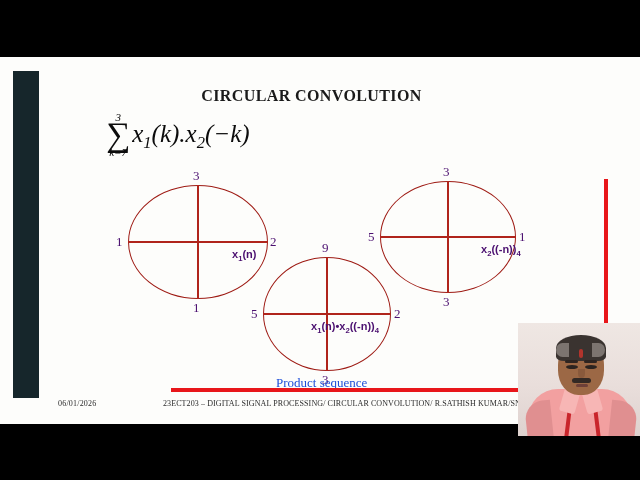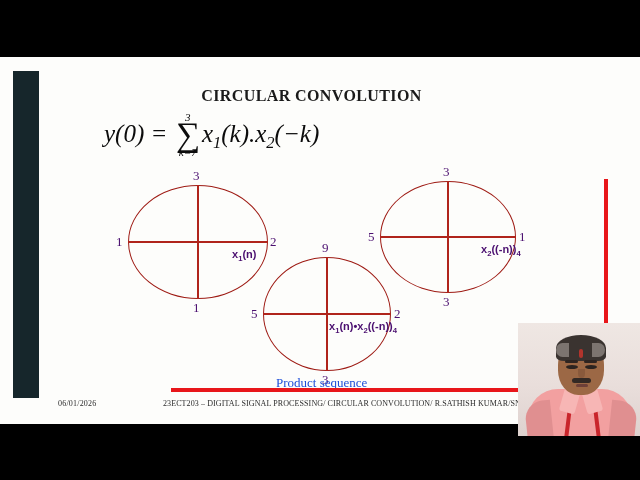--- a/index.html
+++ b/index.html
@@ -288,21 +288,20 @@
 
   <div id="slide">
 
     <div id="left-bar"></div>
     <div id="right-bar"></div>
 
     <div id="slide-title">CIRCULAR CONVOLUTION</div>
 
 
     <div id="formula-main">
-      <span>y(0) =</span>
       <span class="sum-block">
         <span class="sum-lim sum-top">3</span>
         <span class="sum-sigma">∑</span>
         <span class="sum-lim sum-bot">k=7</span>
       </span><span>x</span><span class="sub">1</span><span>(k).</span><span>x</span><span class="sub">2</span><span>(−k)</span>
     </div>
 
     <div class="circle-diagram" style="left:128px; top:128px; width:140px; height:114px;">
       <div class="circle-ellipse" style="width:140px; height:114px;"></div>
       <div class="axis-h" style="left:0px; top:56px; width:140px; height:1.6px;"></div>
@@ -330,21 +329,21 @@
     </div>
 
     <div class="circle-diagram" style="left:263px; top:200px; width:128px; height:114px;">
       <div class="circle-ellipse" style="width:128px; height:114px;"></div>
       <div class="axis-h" style="left:0px; top:56px; width:128px; height:1.6px;"></div>
       <div class="axis-v" style="left:63px; top:0px; width:1.6px; height:114px;"></div>
       <div class="node-val" style="left:59px; top:-16px;">9</div>
       <div class="node-val" style="left:-12px; top:50px;">5</div>
       <div class="node-val" style="left:131px; top:50px;">2</div>
       <div class="node-val" style="left:59px; top:116px;">3</div>
-      <div class="circle-label" style="left:38px; top:64px;">
+      <div class="circle-label" style="left:20px; top:64px;">
         <span>x</span><span class="sb">1</span><span>(n)•x</span><span class="sb">2</span><span>((-n))</span><span class="sb">4</span>
       </div>
       <div class="caption-text" style="left:13px; top:118px;">Product sequence</div>
     </div>
 
 
     <div id="footer-rule"></div>
 
     <div id="footer-date">06/01/2026</div>
     <div id="footer-course">23ECT203 – DIGITAL SIGNAL PROCESSING/ CIRCULAR  CONVOLUTION/ R.SATHISH KUMAR/SNSCT</div>

